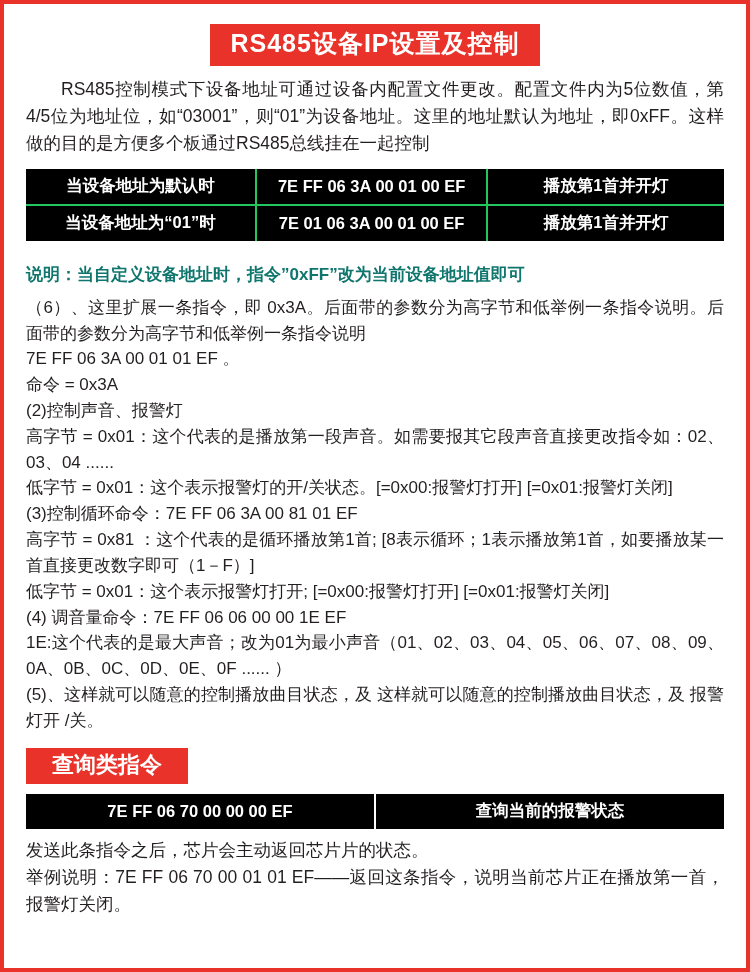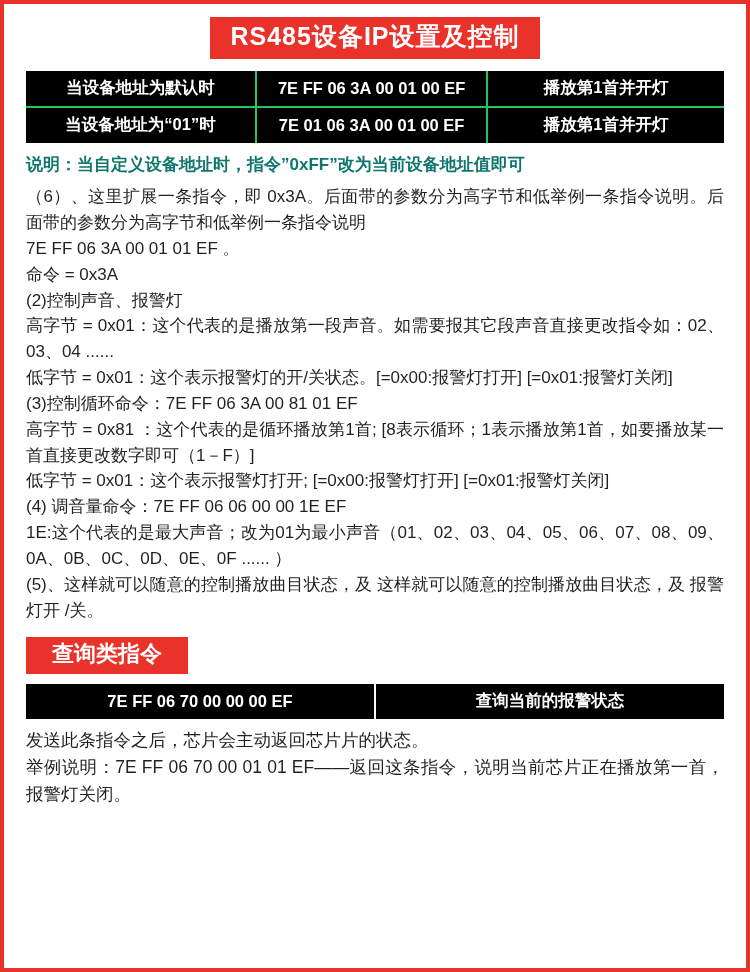--- a/index.html
+++ b/index.html
@@ -13,21 +13,21 @@
     font-family: "Liberation Sans", sans-serif;
     color: #231f20;
     overflow: hidden;
   }
   .page {
     position: relative;
     width: 750px;
     height: 972px;
     box-sizing: border-box;
     border: 4px solid #e8322a;
-    padding: 1px 22px;
+    padding: 8px 22px;
   }
   .title-wrap {
     text-align: center;
     margin-top: 12px;
     margin-bottom: 10px;
   }
   .title-banner {
     display: inline-block;
     background: #e8322a;
     color: #ffffff;
@@ -43,21 +43,21 @@
     text-align: justify;
     margin: 0;
   }
   .para.indent {
     text-indent: 2em;
   }
   table.cmd-table {
     width: 100%;
     border-collapse: collapse;
     margin-top: 12px;
-    margin-bottom: 10px;
+    margin-bottom: 22px;
     table-layout: fixed;
   }
   table.cmd-table td {
     background: #000000;
     color: #ffffff;
     font-size: 16.5px;
     font-weight: bold;
     text-align: center;
     height: 31px;
     padding: 2px 4px;
@@ -131,20 +131,21 @@
 </style>
 </head>
 <body>
 
 <div class="page">
 
   <div class="title-wrap">
     <div class="title-banner">RS485设备IP设置及控制</div>
   </div>
 
+  <p class="para indent">RS485控制模式下设备地址可通过设备内配置文件更改。配置文件内为5位数值，第4/5位为地址位，如“03001”，则“01”为设备地址。这里的地址默认为地址，即0xFF。这样做的目的是方便多个板通过RS485总线挂在一起控制</p>
 
   <table class="cmd-table">
     <tbody>
       <tr>
         <td class="col-a">当设备地址为默认时</td>
         <td class="col-b">7E FF 06 3A 00 01 00 EF</td>
         <td class="col-c">播放第1首并开灯</td>
       </tr>
       <tr>
         <td class="col-a">当设备地址为“01”时</td>

